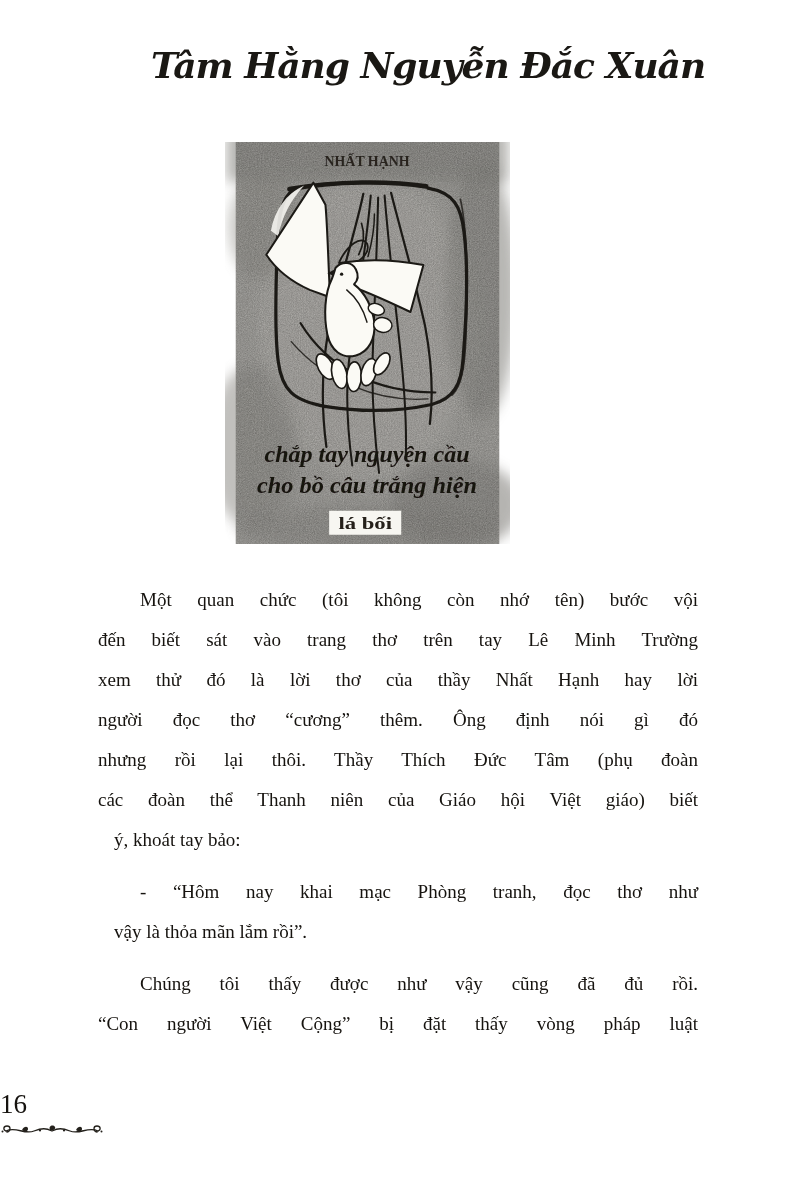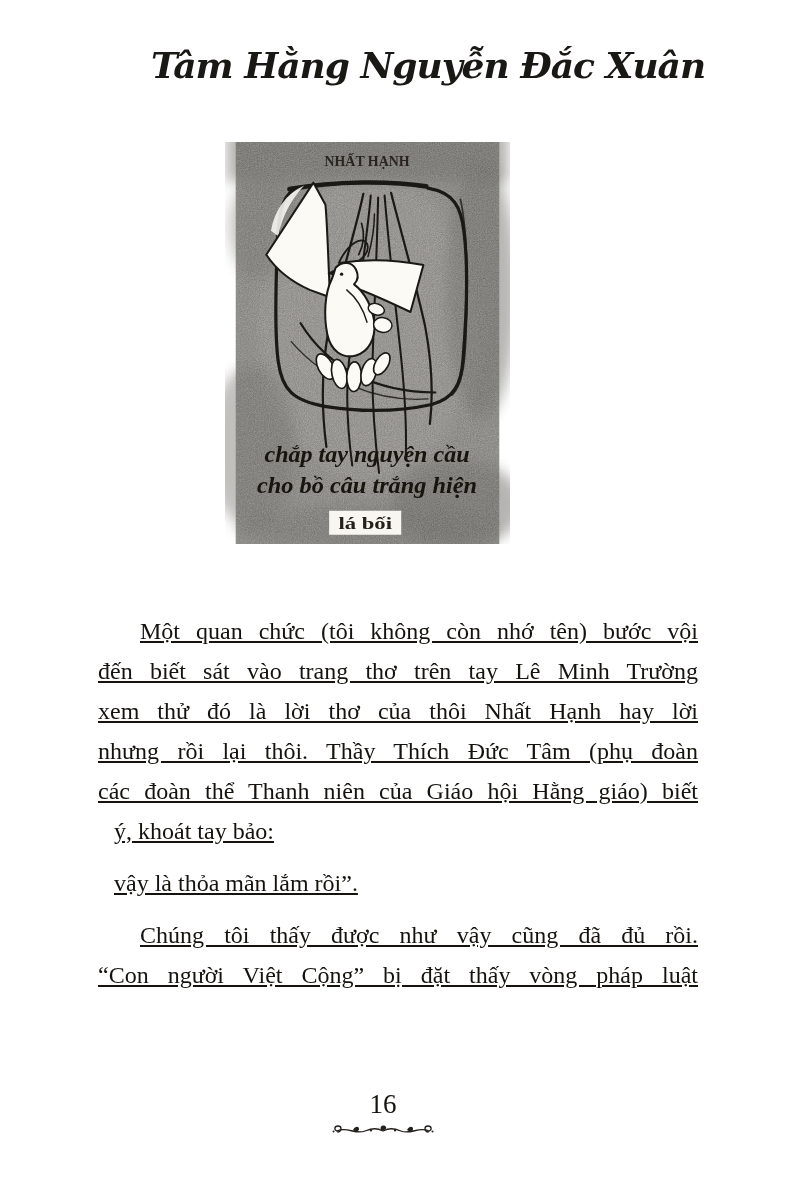--- a/index.html
+++ b/index.html
@@ -25,40 +25,39 @@
     padding-left: 28px;
   }
   .cover {
     position: absolute;
     left: 225px; top: 142px;
     width: 285px; height: 402px;
   }
   .cover svg { display: block; width: 100%; height: 100%; }
   .body-text {
     position: absolute;
-    left: 98px; top: 611px;
+    left: 98px; top: 580px;
     width: 600px;
-    font-size: 24px;
+    font-size: 19px;
     color: #16130f;
-    text-decoration: underline;
   }
   .para + .para { margin-top: 12px; }
   .line {
     height: 40px;
     line-height: 40px;
     text-align: justify;
     text-align-last: justify;
   }
   .line.last { text-align-last: left; margin-left: 16px; }
   .line.indent { padding-left: 42px; }
   .footer {
     position: absolute;
     top: 1086px; left: 0;
     width: 766px;
-    text-align: center;
+    text-align: left;
   }
   .page-number {
     font-size: 27px;
     line-height: 36px;
     color: #16130f;
   }
   .flourish-wrap { margin-top: 0px; line-height: 0; }
 </style>
 </head>
 <body>
@@ -153,26 +152,28 @@
         <rect x="101" y="399" width="78" height="26" fill="#f7f6f1"></rect>
         <text x="140" y="419" text-anchor="middle" textLength="58" lengthAdjust="spacingAndGlyphs" font-family="Liberation Serif, DejaVu Serif, serif" font-weight="bold" font-size="18" fill="#25201a">lá bối</text>
       </g>
     </svg>
   </div>
 
   <div class="body-text">
       <div class="para">
         <div class="line indent">Một quan chức (tôi không còn nhớ tên) bước vội</div>
         <div class="line">đến biết sát vào trang thơ trên tay Lê Minh Trường</div>
-        <div class="line">xem thử đó là lời thơ của thôi Nhất Hạnh hay lời</div>
+        <div class="line">xem thử đó là lời thơ của thầy Nhất Hạnh hay lời</div>
+        <div class="line">người đọc thơ “cương” thêm. Ông định nói gì đó</div>
         <div class="line">nhưng rồi lại thôi. Thầy Thích Đức Tâm (phụ đoàn</div>
-        <div class="line">các đoàn thể Thanh niên của Giáo hội Hằng giáo) biết</div>
+        <div class="line">các đoàn thể Thanh niên của Giáo hội Việt giáo) biết</div>
         <div class="line last">ý, khoát tay bảo:</div>
       </div>
       <div class="para">
+        <div class="line indent">- “Hôm nay khai mạc Phòng tranh, đọc thơ như</div>
         <div class="line last">vậy là thỏa mãn lắm rồi”.</div>
       </div>
       <div class="para">
         <div class="line indent">Chúng tôi thấy được như vậy cũng đã đủ rồi.</div>
         <div class="line">“Con người Việt Cộng” bị đặt thấy vòng pháp luật</div>
       </div>
     </div>
 
   <div class="footer">
     <div class="page-number">16</div>

